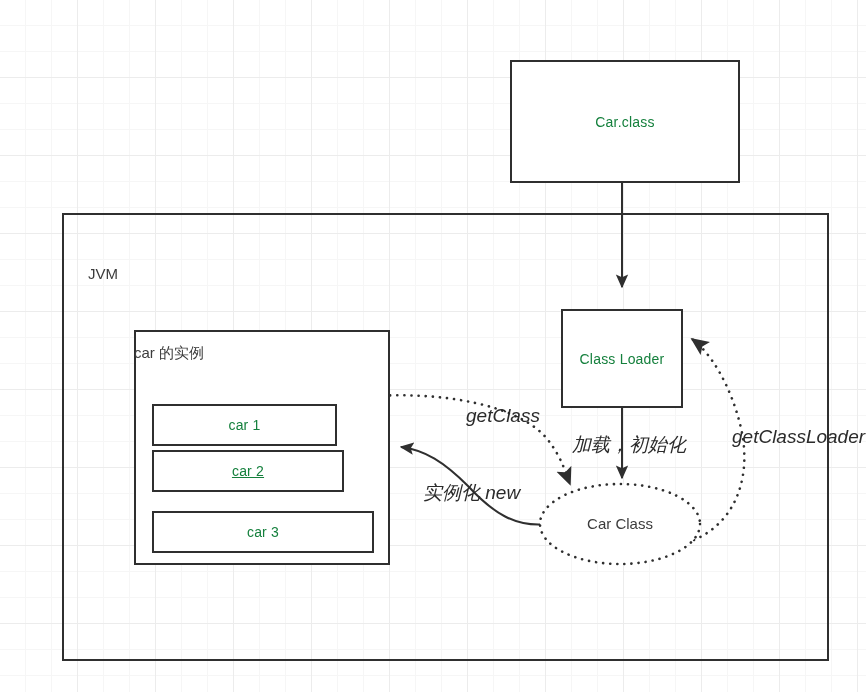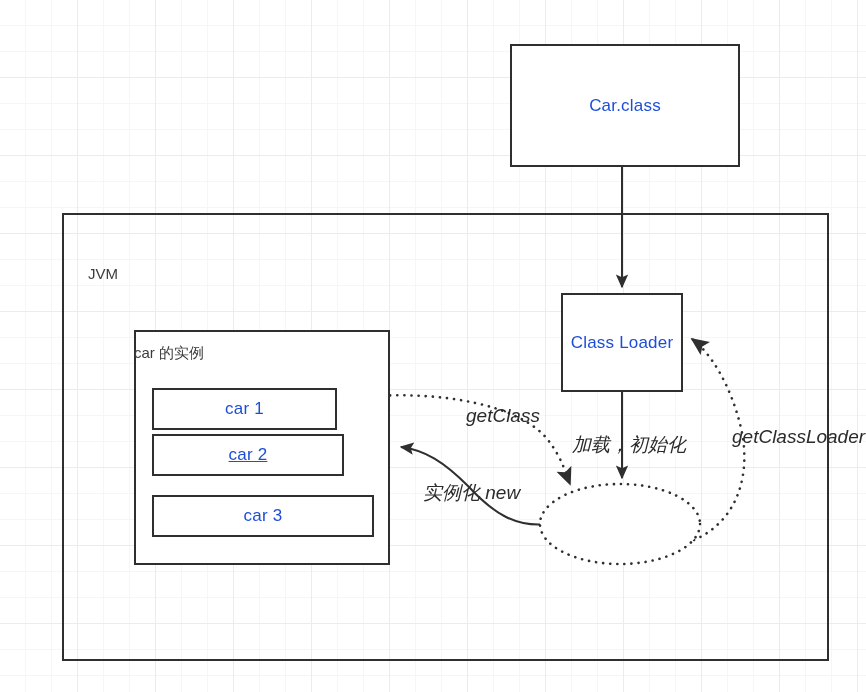--- a/index.html
+++ b/index.html
@@ -35,23 +35,24 @@
     pointer-events: none;
   }
   .node-box {
     position: absolute;
     box-sizing: border-box;
     border: 2px solid #2f2f2f;
     background: #ffffff;
     display: flex;
     align-items: center;
     justify-content: center;
-    color: #1d4ed8;
-    font-size: 17px;
+    color: #15803d;
+    font-size: 14px;
     letter-spacing: 0.2px;
+    margin-top: 16px;
   }
   .plain-region {
     position: absolute;
     box-sizing: border-box;
     border: 2px solid #2f2f2f;
     background: transparent;
   }
   .region-label {
     position: absolute;
     color: #3c3c3c;
@@ -124,19 +125,20 @@
     <span>car 2</span>
   </div>
   <div class="node-box" style="left:152px; top:495px; width:222px; height:42px;">
     <span>car 3</span>
   </div>
 
   <div class="node-box" style="left:561px; top:293px; width:122px; height:99px;">
     <span>Class Loader</span>
   </div>
 
+  <div class="ellipse-label" style="left:540px; top:515px; width:160px; text-align:center;">Car Class</div>
 
   <div class="edge-label" style="left:466px; top:405px;">getClass</div>
   <div class="edge-label" style="left:572px; top:432px;">加载，初始化</div>
   <div class="edge-label" style="left:692px; top:426px;margin-left:40px;">getClassLoader</div>
   <div class="edge-label" style="left:423px; top:480px;">实例化 new</div>
 
 </div>
 
 </body></html>

